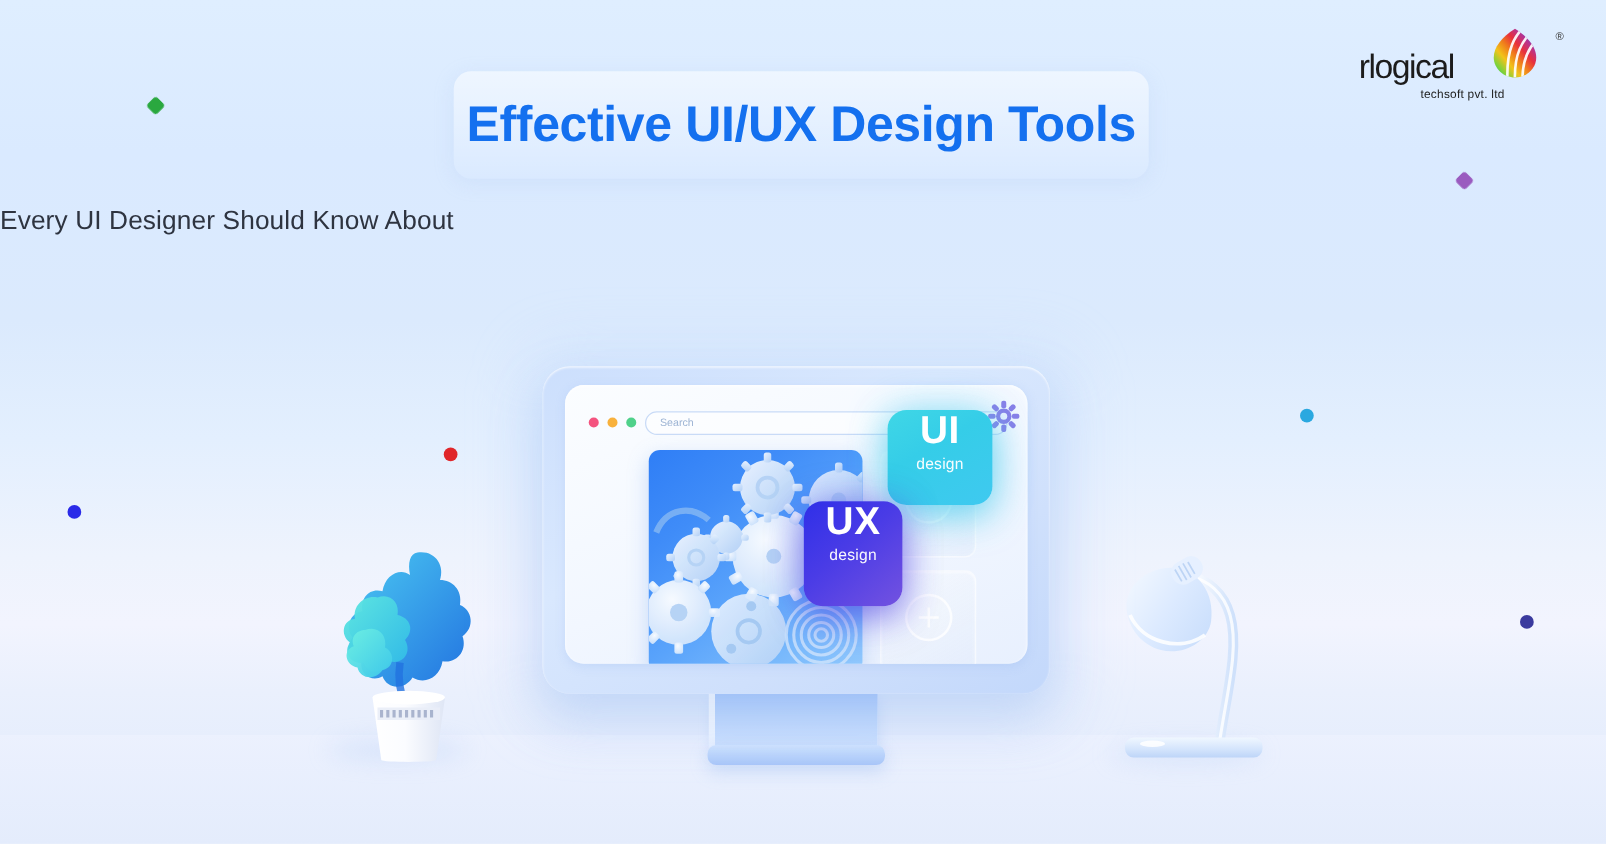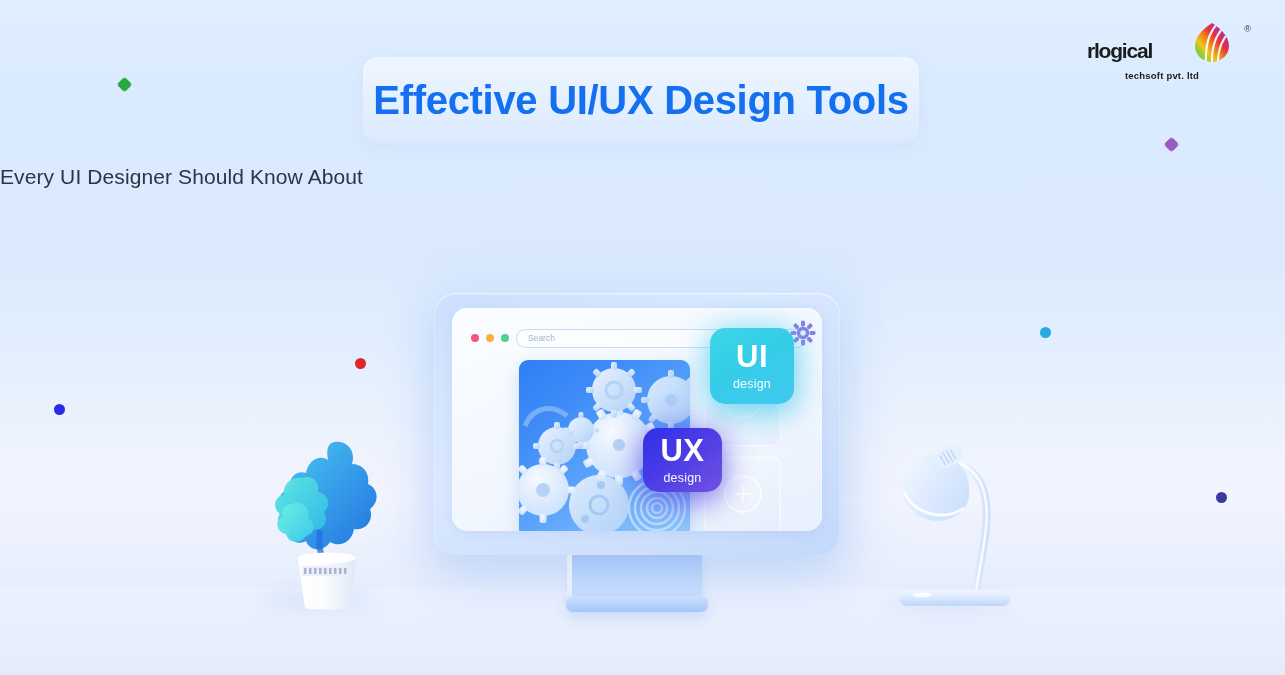--- a/index.html
+++ b/index.html
@@ -38,26 +38,26 @@
   }
   .subtitle {
     position:absolute; left:0; right:0; top:165px; text-align:left;
     font-size:21px; color:#2e3440; letter-spacing:.1px;
   }
 
   
   .logo { position:absolute; right:28px; top:20px; width:170px; height:62px; }
   .logo-word {
     position:absolute; left:0; top:20px; width:118px;
-    font-size:21px; font-weight:bold; color:#1c1c1c; letter-spacing:-1.2px;
+    font-size:27px; font-weight:normal; color:#1c1c1c; letter-spacing:-1.2px;
     line-height:1;
   }
   .logo-sub {
-    position:absolute; left:38px; top:50px; width:120px;
-    font-size:9.5px; font-weight:bold; color:#1c1c1c; letter-spacing:.2px;
+    position:absolute; left:23px; top:50px; width:120px;
+    font-size:9.5px; font-weight:normal; color:#1c1c1c; letter-spacing:.2px;text-align:center;
   }
   .logo-mark { position:absolute; right:22px; top:0px; width:46px; height:46px; }
   .logo-reg { position:absolute; right:6px; top:4px; font-size:9px; color:#333; }
 
   
   .scene { position:absolute; left:0; top:0; width:1285px; height:675px; }
 
   
   .floor {
     position:absolute; left:0; right:0; top:588px; height:87px;
@@ -135,32 +135,32 @@
   .ph-plus { position:absolute; left:50%; top:50%; transform:translate(-50%,-50%); width:16px; height:16px; }
   .ph-plus::before,.ph-plus::after {
     content:""; position:absolute; background:rgba(255,255,255,.85);
   }
   .ph-plus::before { left:7px; top:0; width:2px; height:16px; }
   .ph-plus::after { left:0; top:7px; width:16px; height:2px; }
 
   
   .tag-card {
     position:absolute; border-radius:15px;
-    display:flex; flex-direction:column; align-items:center; justify-content:center;
+    display:flex; flex-direction:column; align-items:center; justify-content:flex-start;
     color:#fff;
   }
   .tag-card .big { font-size:31px; font-weight:bold; line-height:1; letter-spacing:.5px; }
   .tag-card .small { font-size:12.5px; margin-top:5px; letter-spacing:.2px; opacity:.96; }
   .card-ui {
     left:710px; top:328px; width:84px; height:76px;
     background:linear-gradient(150deg,#3fd7e6 0%,#35cde8 40%,#3fc9f0 100%);
     box-shadow:0 10px 28px rgba(60,200,235,.55), 0 0 32px rgba(70,205,240,.45);
   }
   .card-ux {
-    left:643px; top:428px; width:79px; height:64px;
+    left:643px; top:401px; width:79px; height:84px;
     background:linear-gradient(140deg,#2f2fe8 0%,#4a3ce6 45%,#7352e0 100%);
     box-shadow:0 10px 28px rgba(70,60,225,.50), 0 0 30px rgba(90,70,230,.35);
   }
 
   
   .plant { position:absolute; left:262px; top:430px; width:130px; height:180px; }
 
   
   .lamp { position:absolute; left:880px; top:440px; width:152px; height:175px; }
 

